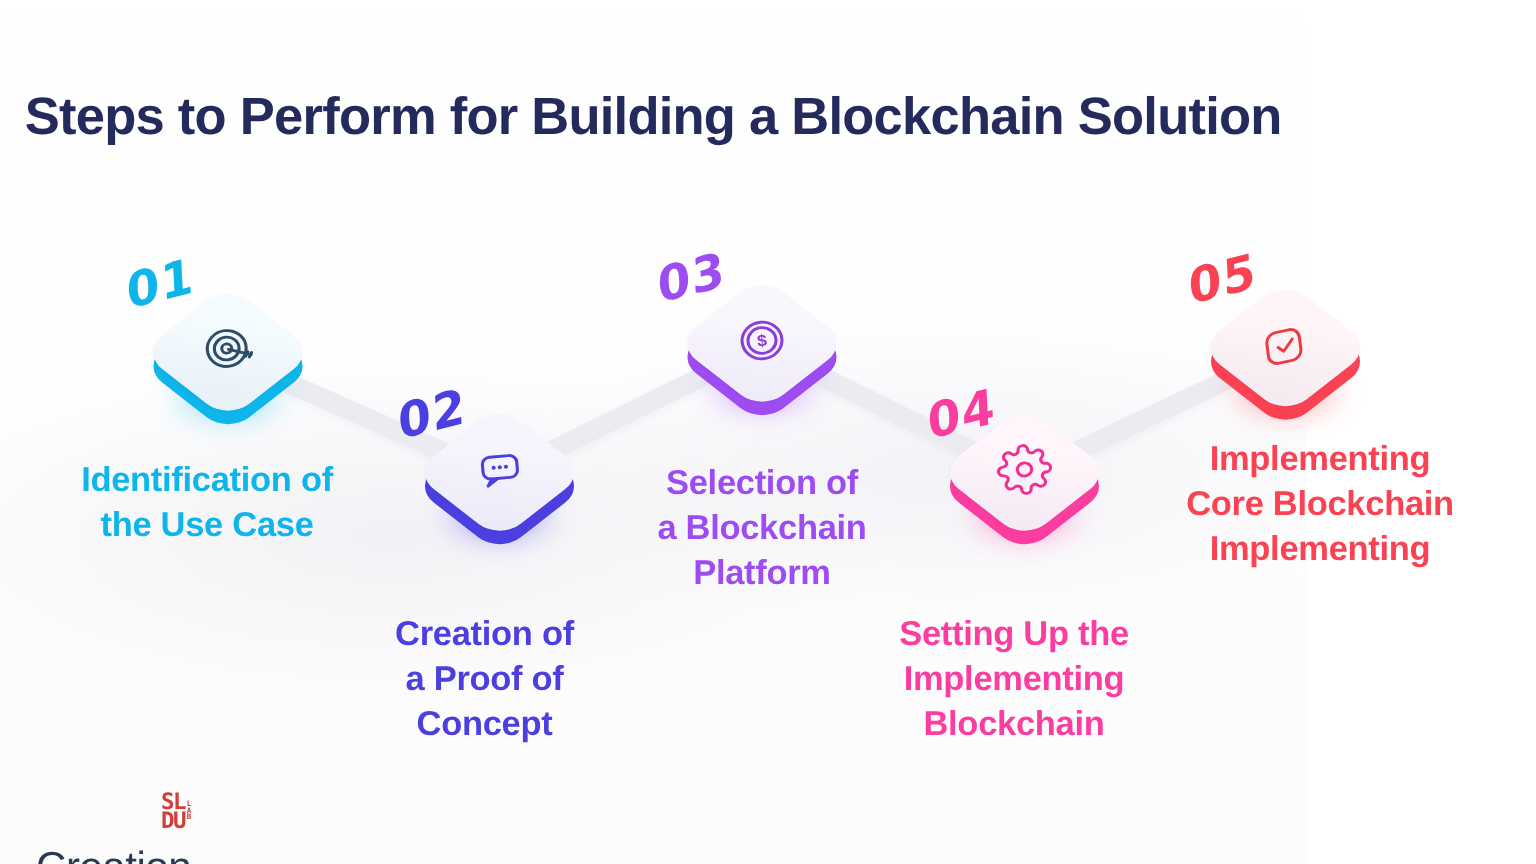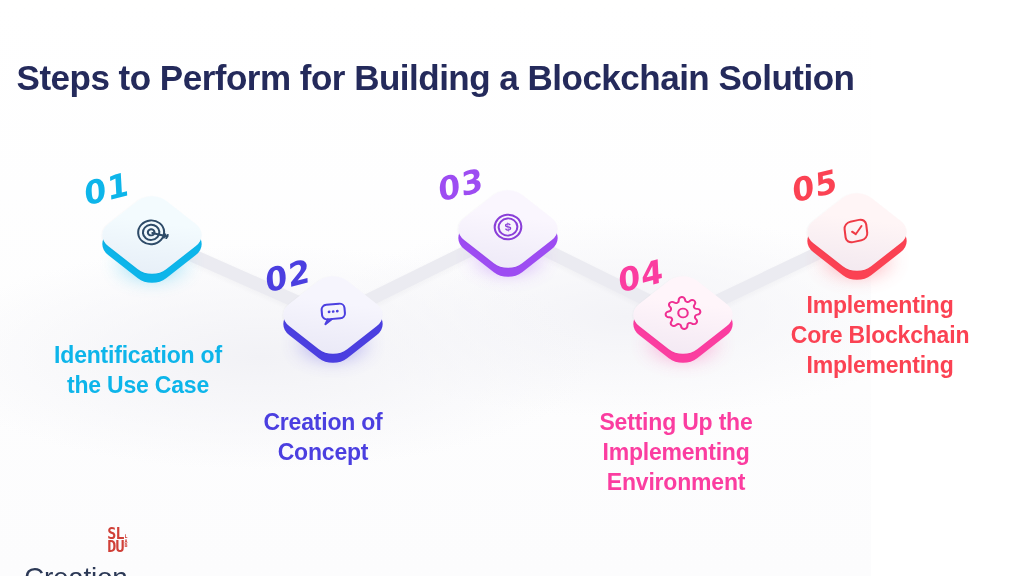--- a/index.html
+++ b/index.html
@@ -109,21 +109,21 @@
         <circle cx="11.5" cy="11.5" r="8.2"></circle>
         <circle cx="11.5" cy="11.5" r="5.2"></circle>
         <circle cx="11.5" cy="11.5" r="2.1"></circle>
         <path d="M12.2 12 L21.5 15.3"></path>
         <path d="M19.2 15.8 l1.1-2"></path>
         <path d="M20.7 16.3 l1.1-2"></path>
       </svg>
     </span>
   </div>
   <div class="step-number" style="left: 84px; top: 170px; --c: #0db5ea;">01</div>
-  <div class="step-label" style="left: 8px; top: 304px; margin-top: 36px; --c: #0db5ea;">
+  <div class="step-label" style="left: 8px; top: 304px; --c: #0db5ea;">
     <div>Identification of</div>
     <div>the Use Case</div>
   </div>
 
   <div class="step" style="left: 273px; top: 258px; --c: #4b3fe0;">
     <div class="d-glow"></div>
     <div class="d-side"></div>
     <div class="d-top"></div>
     <span class="icon" style="--c: #4b3fe0;">
       <svg viewBox="0 0 24 24" fill="none" stroke="currentColor" stroke-width="1.3" stroke-linecap="round" stroke-linejoin="round">
@@ -131,53 +131,59 @@
         <path d="M8.4 16 L6.6 19.2 L11 16"></path>
         <circle cx="9.6" cy="11" r="0.9" fill="currentColor" stroke="none"></circle>
         <circle cx="12.2" cy="11" r="0.9" fill="currentColor" stroke="none"></circle>
         <circle cx="14.8" cy="11" r="0.9" fill="currentColor" stroke="none"></circle>
       </svg>
     </span>
   </div>
   <div class="step-number" style="left: 265px; top: 257px; --c: #4b3fe0;">02</div>
   <div class="step-label" style="left: 193px; top: 407px; --c: #4b3fe0;">
     <div>Creation of</div>
+    <div>a Proof of</div>
     <div>Concept</div>
   </div>
 
   <div class="step" style="left: 448px; top: 172px; --c: #9d4cf2;">
     <div class="d-glow"></div>
     <div class="d-side"></div>
     <div class="d-top"></div>
     <span class="icon" style="--c: #8a3fd8;">
       <svg viewBox="0 0 24 24" fill="none" stroke="currentColor" stroke-width="1.3" stroke-linecap="round" stroke-linejoin="round">
         <circle cx="12" cy="12" r="8.4"></circle>
         <circle cx="12" cy="12" r="5.9"></circle>
         <text x="12" y="14.6" text-anchor="middle" font-size="7.5" font-weight="bold" fill="currentColor" stroke="none" font-family="Liberation Sans, sans-serif">$</text>
       </svg>
     </span>
   </div>
   <div class="step-number" style="left: 438px; top: 166px; --c: #9d4cf2;">03</div>
+  <div class="step-label" style="left: 378px; top: 306px; --c: #9d4cf2;">
+    <div>Selection of</div>
+    <div>a Blockchain</div>
+    <div>Platform</div>
+  </div>
 
   <div class="step" style="left: 623px; top: 258px; --c: #fb3da0;">
     <div class="d-glow"></div>
     <div class="d-side"></div>
     <div class="d-top"></div>
     <span class="icon" style="--c: #ef2f92;">
       <svg viewBox="0 0 24 24" fill="none" stroke="currentColor" stroke-width="1.3" stroke-linecap="round" stroke-linejoin="round">
         <circle cx="12" cy="12" r="3"></circle>
         <path d="M19.4 15a1.65 1.65 0 0 0 .33 1.82l.06.06a2 2 0 0 1 0 2.83 2 2 0 0 1-2.83 0l-.06-.06a1.65 1.65 0 0 0-1.82-.33 1.65 1.65 0 0 0-1 1.51V21a2 2 0 0 1-2 2 2 2 0 0 1-2-2v-.09A1.65 1.65 0 0 0 9 19.4a1.65 1.65 0 0 0-1.82.33l-.06.06a2 2 0 0 1-2.83 0 2 2 0 0 1 0-2.83l.06-.06a1.65 1.65 0 0 0 .33-1.82 1.65 1.65 0 0 0-1.51-1H3a2 2 0 0 1-2-2 2 2 0 0 1 2-2h.09A1.65 1.65 0 0 0 4.6 9a1.65 1.65 0 0 0-.33-1.82l-.06-.06a2 2 0 0 1 0-2.83 2 2 0 0 1 2.83 0l.06.06a1.65 1.65 0 0 0 1.82.33H9a1.65 1.65 0 0 0 1-1.51V3a2 2 0 0 1 2-2 2 2 0 0 1 2 2v.09a1.65 1.65 0 0 0 1 1.51 1.65 1.65 0 0 0 1.82-.33l.06-.06a2 2 0 0 1 2.83 0 2 2 0 0 1 0 2.83l-.06.06a1.65 1.65 0 0 0-.33 1.82V9a1.65 1.65 0 0 0 1.51 1H21a2 2 0 0 1 2 2 2 2 0 0 1-2 2h-.09a1.65 1.65 0 0 0-1.51 1z"></path>
       </svg>
     </span>
   </div>
   <div class="step-number" style="left: 618px; top: 257px; --c: #fb3da0;">04</div>
   <div class="step-label" style="left: 546px; top: 407px; text-align: center; --c: #fb3da0;">
     <div>Setting Up the</div>
     <div>Implementing</div>
-    <div>Environment</div>
+    <div>Blockchain</div>
   </div>
 
   <div class="step" style="left: 797px; top: 175px; --c: #fb4253;">
     <div class="d-glow"></div>
     <div class="d-side"></div>
     <div class="d-top"></div>
     <span class="icon" style="--c: #ef3a46;">
       <svg viewBox="0 0 24 24" fill="none" stroke="currentColor" stroke-width="1.3" stroke-linecap="round" stroke-linejoin="round">
         <g transform="rotate(-8 12 12) skewX(-6)">
           <rect x="5.5" y="5.5" width="14" height="14" rx="4.2"></rect>

